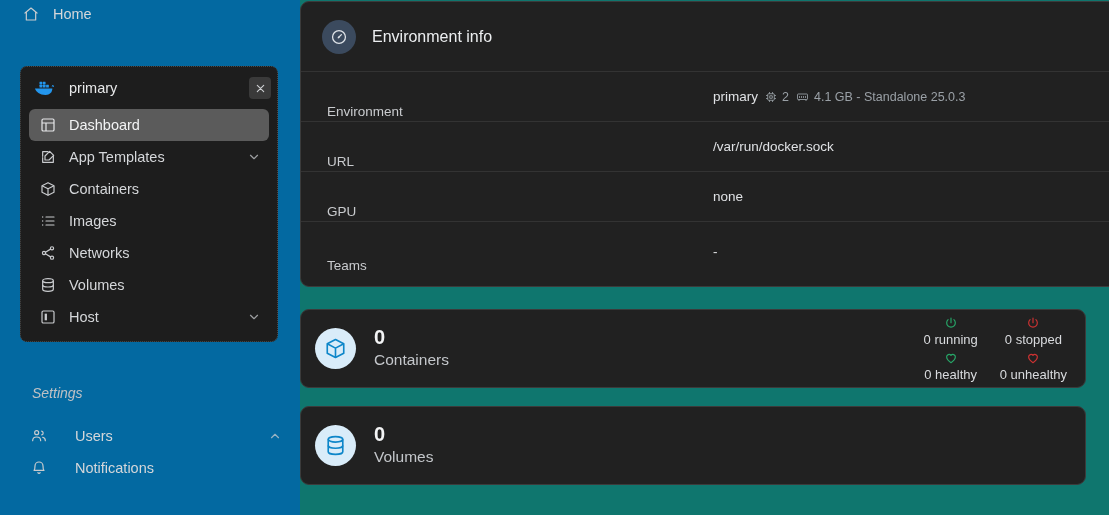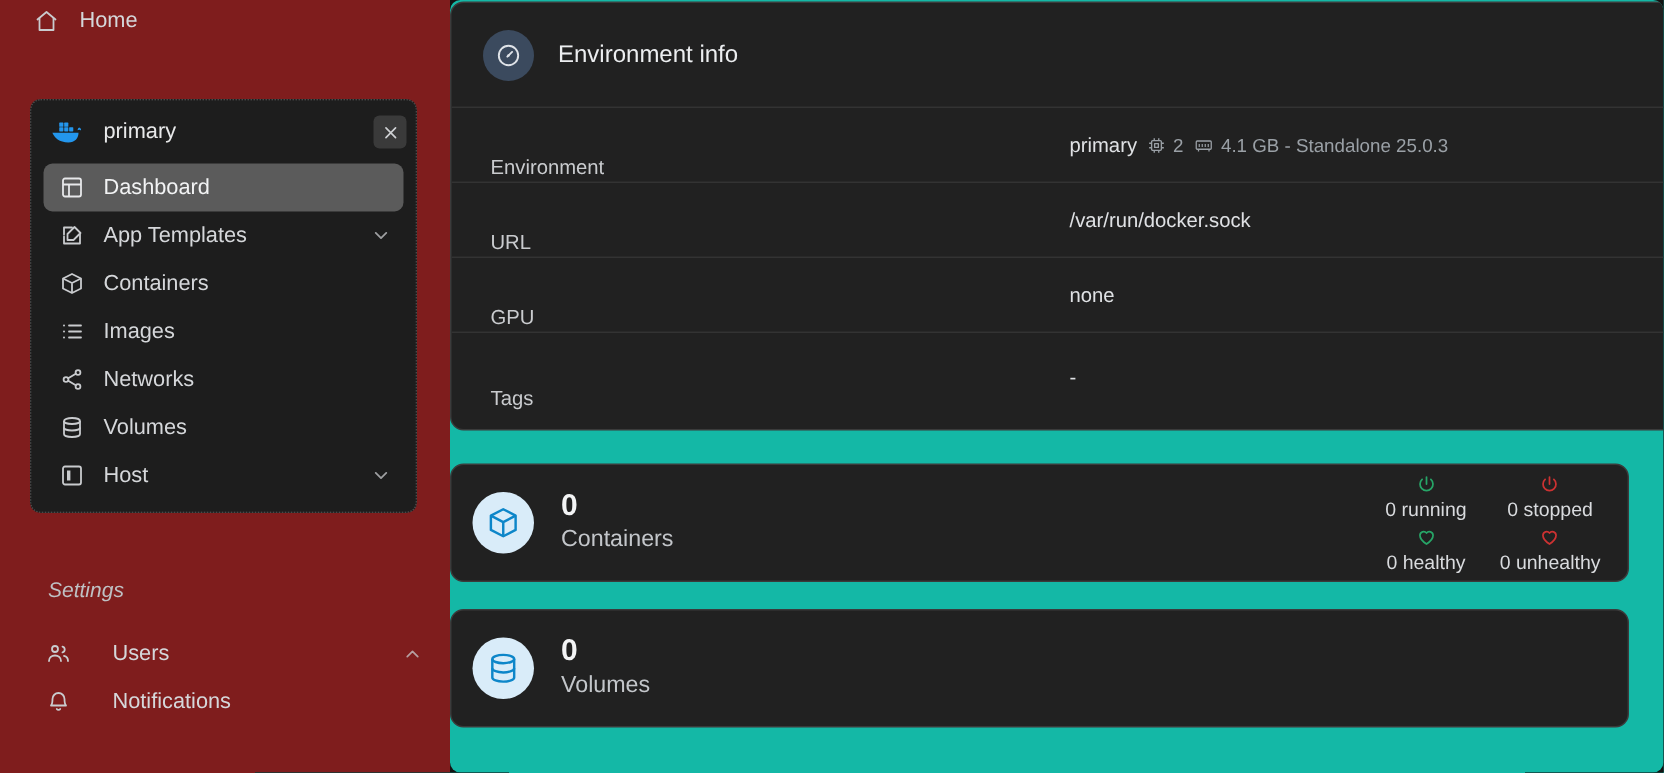--- a/index.html
+++ b/index.html
@@ -7,21 +7,21 @@
     width: 1109px; height: 515px;
     background: #131313;
     font-family: "Liberation Sans", sans-serif;
     overflow: hidden;
   }
   .app { display: flex; width: 1109px; height: 515px; }
 
   
   .sidebar {
     width: 300px; height: 515px;
-    background: #7f1d1d;
+    background: #0369a1;
     flex: 0 0 300px;
     position: relative;
     padding-top: 0;
   }
   .nav-row {
     display: flex; align-items: center;
     height: 32px;
     padding: 0 18px 0 22px;
     color: #d5d7da;
     font-size: 14.5px;
@@ -59,22 +59,22 @@
   .section-label {
     position: absolute; left: 32px; top: 385px;
     color: #bfc1c4; font-size: 14px; font-style: italic;
   }
   .settings-items { position: absolute; left: 0; top: 420px; width: 300px; }
   .settings-items .nav-row { padding: 0 18px 0 30px; height: 32px; gap: 28px; }
   .sub-row { padding-left: 76px !important; gap: 0 !important; }
 
   
   .main {
-    flex: 1 1 auto; height: 515px; background: #14b8a6;
-    padding: 0 0 0 16px; position: relative; overflow: hidden; border-radius: 7px;
+    flex: 1 1 auto; height: 515px; background: #0f766e;
+    padding: 0 0 0 16px; position: relative; overflow: hidden;
   }
   .card {
     background: #212121;
     border: 1px solid #3b3b3b;
     border-radius: 9px;
   }
   .main-inner { position: absolute; left: 316px; top: 0; right: 0; bottom: 0; }
   .env-card { position: absolute; left: 0; top: 1px; width: 860px; height: 286px; }
 
   .card-title-row { display: flex; align-items: center; gap: 16px; height: 69px; padding: 0 0 0 21px; }
@@ -322,21 +322,21 @@
           <span class="info-key">URL</span>
           <span class="info-val">/var/run/docker.sock</span>
         </div>
 
         <div class="info-row">
           <span class="info-key">GPU</span>
           <span class="info-val">none</span>
         </div>
 
         <div class="info-row last">
-          <span class="info-key">Tags</span>
+          <span class="info-key">Teams</span>
           <span class="info-val">-</span>
         </div>
       </div>
 
       <div class="card stat-card" id="containers-card">
         <div class="stat-inner">
           <span class="stat-badge">
             <svg width="23" height="23" viewBox="0 0 24 24" fill="none" stroke="#0d86c9" stroke-width="1.7" stroke-linejoin="round">
               <path d="M12 2.6 20.6 7v10L12 21.4 3.4 17V7z"></path>
                 <path d="M3.4 7 12 11.6 20.6 7M12 11.6v9.8"></path>

